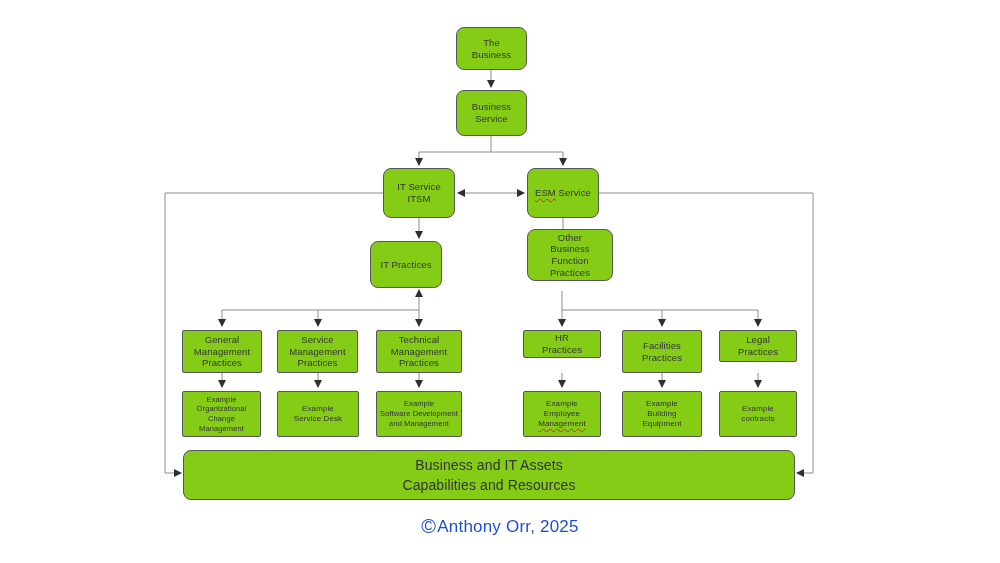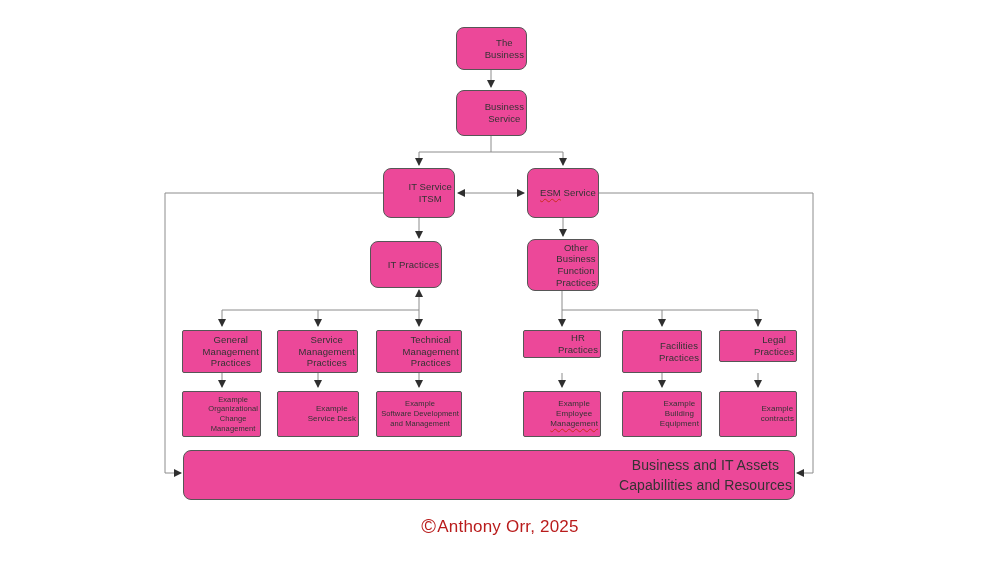--- a/index.html
+++ b/index.html
@@ -2,39 +2,39 @@
 <html><head>
 <meta charset="utf-8">
 <style>
   html,body{margin:0;padding:0;background:#ffffff;}
   #canvas{
     position:relative;width:1000px;height:563px;background:#ffffff;overflow:hidden;
     font-family:"Liberation Sans",sans-serif;color:#333333;
   }
   #wires{position:absolute;left:0;top:0;width:1000px;height:563px;pointer-events:none;}
   .node{
-    position:absolute;display:flex;align-items:center;justify-content:flex-end;
-    background:#ec4899;border:1.4px solid #565656;text-align:center;box-sizing:border-box;
+    position:absolute;display:flex;align-items:center;justify-content:center;
+    background:#84cc16;border:1.4px solid #565656;text-align:center;box-sizing:border-box;
   }
   .soft{border-radius:8px;border-width:1.3px;}
   .hard{border-radius:2px;border-width:1.6px;}
   .lbl{
     white-space:pre-line;font-size:9.5px;line-height:1.22;color:#333333;
     letter-spacing:.1px;padding:1px 2px;
   }
   .ex .lbl{font-size:8px;line-height:1.25;}
   .ex-sm .lbl{font-size:7.5px;line-height:1.3;}
   .assets-box .lbl{font-size:14px;line-height:1.45;}
   .misspell{
     text-decoration-line:underline;text-decoration-style:wavy;
     text-decoration-color:#cc2a1e;text-decoration-thickness:1px;text-underline-offset:2px;
   }
   .copyright{
     position:absolute;left:0;top:515px;width:1000px;text-align:center;
-    color:#b91c1c;font-size:17px;letter-spacing:.2px;
+    color:#1d4ed8;font-size:17px;letter-spacing:.2px;
   }
   .copyright .csym{font-size:20px;vertical-align:-1px;margin-right:1px;}
 </style>
 </head>
 <body>
 
 <div id="canvas">
 
   <svg id="wires" viewBox="0 0 1000 563" xmlns="http://www.w3.org/2000/svg">
     <defs>
@@ -96,21 +96,21 @@
   </div>
 
   <div class="node soft" style="left:527px;top:168px;width:72px;height:50px">
     <span class="lbl"><span class="misspell">ESM</span><span> Service</span></span>
   </div>
 
   <div class="node soft" style="left:370px;top:241px;width:72px;height:47px">
     <span class="lbl">IT Practices</span>
   </div>
 
-  <div class="node soft" style="left:527px;top:239px;width:72px;height:52px">
+  <div class="node soft" style="left:527px;top:229px;width:86px;height:52px">
     <span class="lbl">Other
 Business
 Function
 Practices</span>
   </div>
 
   <div class="node hard" style="left:182px;top:330px;width:80px;height:43px">
     <span class="lbl">General
 Management
 Practices</span>

